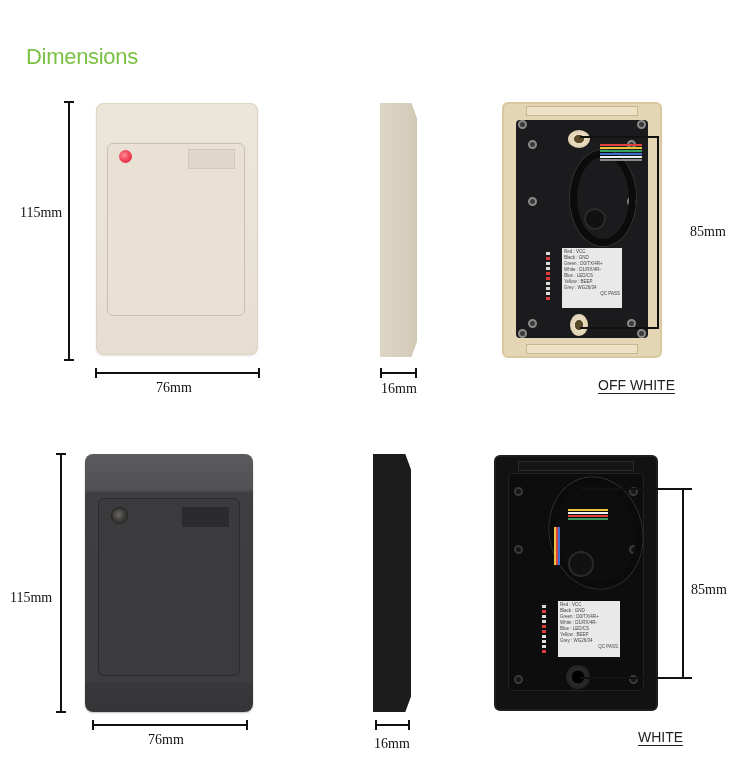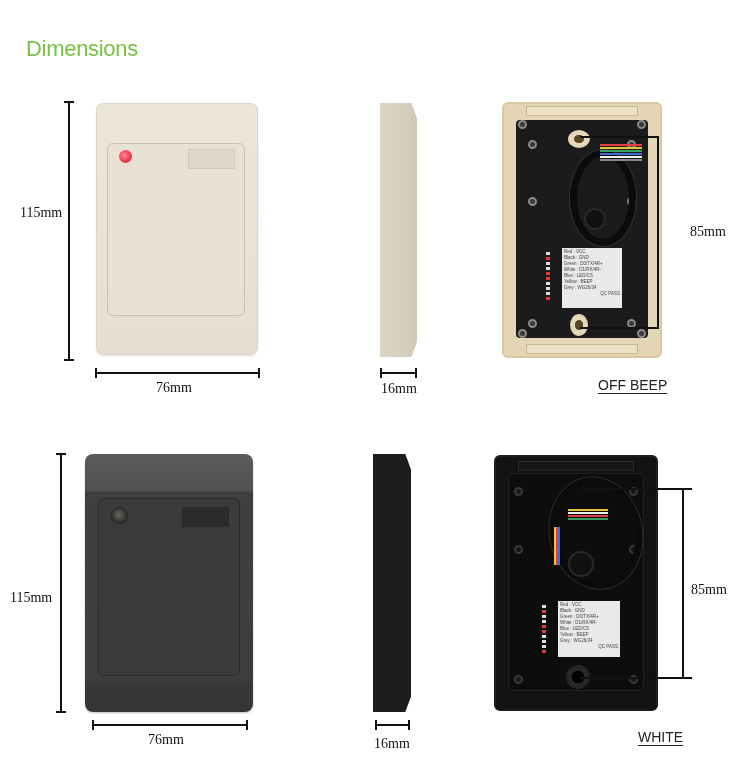--- a/index.html
+++ b/index.html
@@ -1,19 +1,19 @@
 <!DOCTYPE html>
 <html><head>
 <meta charset="utf-8">
 <style>
   * { box-sizing: border-box; margin: 0; padding: 0; }
   html, body { width: 750px; height: 781px; background: #ffffff; overflow: hidden; }
   body { position: relative; font-family: "Liberation Serif", serif; color: #111; }
 
-  .title { position: absolute; left: 26px; top: 36px; font-family: "Liberation Sans", sans-serif; font-size: 22px; color: #7ac143; letter-spacing: -0.3px; }
+  .title { position: absolute; left: 26px; top: 44px; font-family: "Liberation Sans", sans-serif; font-size: 22px; color: #7ac143; letter-spacing: -0.3px; }
 
   .abs { position: absolute; }
 
   
   .vline { position: absolute; width: 2px; background: #111; }
   .vline::before, .vline::after { content: ""; position: absolute; left: -4px; width: 10px; height: 2px; background: #111; }
   .vline::before { top: 0; }
   .vline::after { bottom: 0; }
   .hline { position: absolute; height: 2px; background: #111; }
   .hline::before, .hline::after { content: ""; position: absolute; top: -4px; width: 2px; height: 10px; background: #111; }
@@ -138,21 +138,21 @@
       <div class="row">Grey : WG26/34</div>
       <div class="row" style="text-align:right;">QC PASS</div>
     </div>
   </div>
 
   <div class="abs" style="left:580px; top:136px; width:78px; height:2px; background:#111;"></div>
   <div class="abs" style="left:580px; top:327px; width:78px; height:2px; background:#111;"></div>
   <div class="abs" style="left:657px; top:136px; width:2px; height:193px; background:#111;"></div>
   <div class="dimlabel" style="left:690px; top:224px;">85mm</div>
 
-  <div class="color-label" style="left:598px; top:377px;">OFF BEEP</div>
+  <div class="color-label" style="left:598px; top:377px;">OFF WHITE</div>
 </div>
 
 <div>
   <div class="vline" style="left:60px; top:453px; height:260px;"></div>
   <div class="dimlabel" style="left:10px; top:590px;">115mm</div>
 
   <div class="front black" style="left:85px; top:454px; width:168px; height:258px;">
     <div class="panel" style="left:13px; top:44px; width:142px; height:178px;"></div>
     <div class="led" style="left:26px; top:53px; width:17px; height:17px;"></div>
     <div class="window" style="left:97px; top:53px; width:47px; height:20px;"></div>

